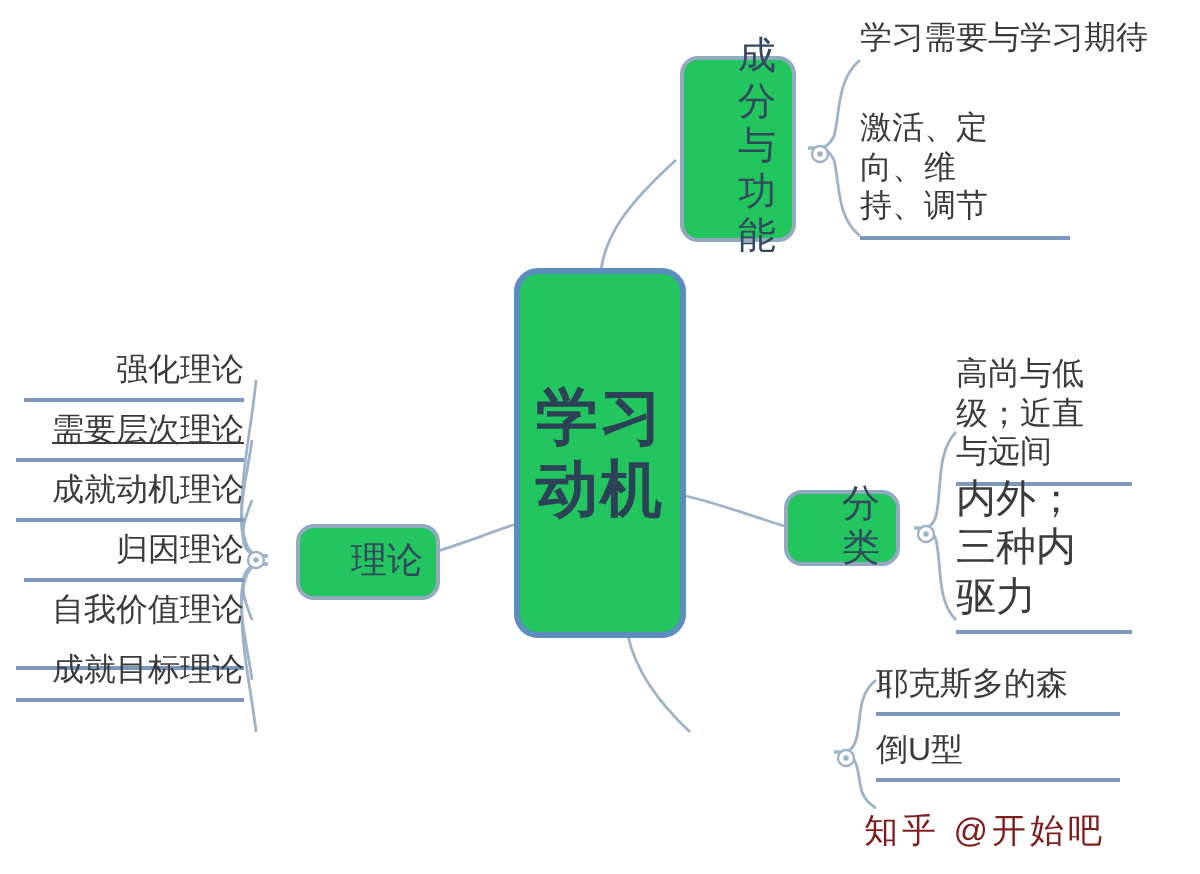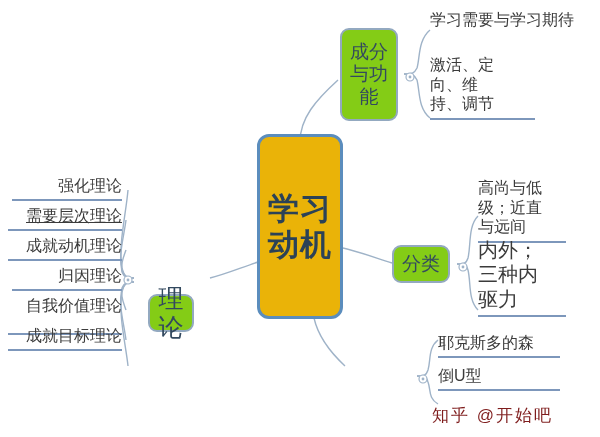--- a/index.html
+++ b/index.html
@@ -29,33 +29,34 @@
     display: flex;
     align-items: center;
     justify-content: center;
     text-align: center;
     color: #2f4a63;
     background: #dbe5f1;
     border: 2px solid #7ba2c4;
     border-radius: 9px;
   }
   .node.central {
-    background: #eab308;
+    background: #22c55e;
     border: 3px solid #5b8dbd;
     border-radius: 12px;
     color: #2b4257;
     font-weight: bold;
     letter-spacing: 1px;
     line-height: 1.16;
   }
   .node.branch {
-    background: #84cc16;
+    background: #22c55e;
     border: 2px solid #93a9c0;
     color: #33495f;
     line-height: 1.18;
+    padding-left: 19px;
   }
 
   
   .leaf {
     position: absolute;
     color: #3b3b3b;
     line-height: 1.22;
     white-space: pre-line;
     box-sizing: border-box;
   }
@@ -124,21 +125,21 @@
 
   <div class="node branch" style="left:340px; top:28px; width:58px; height:93px; font-size:19px;">成分
 与功
 能</div>
 
   <div class="leaf right" style="left:430px; top:10px; width:165px; font-size:16px; padding-bottom:3px;">学习需要与学习期待</div>
   <div class="leaf right ul-bottom" style="left:430px; top:55px; width:105px; font-size:16px; padding-bottom:4px;">激活、定
 向、维
 持、调节</div>
 
-  <div class="node branch" style="left:148px; top:262px; width:46px; height:38px; font-size:25px;margin-top:32px;">理论</div>
+  <div class="node branch" style="left:148px; top:262px; width:72px; height:38px; font-size:18px;">理论</div>
 
   <div class="leaf leftal ul-bottom" style="left:12px; top:176px; width:110px; font-size:16px; padding-bottom:3px;">强化理论</div>
   <div class="leaf leftal ul-bottom" style="left:8px; top:206px; width:114px; font-size:16px; padding-bottom:3px;text-decoration:underline;">需要层次理论</div>
   <div class="leaf leftal ul-bottom" style="left:8px; top:236px; width:114px; font-size:16px; padding-bottom:3px;">成就动机理论</div>
   <div class="leaf leftal ul-bottom" style="left:12px; top:266px; width:110px; font-size:16px; padding-bottom:3px;">归因理论</div>
   <div class="leaf leftal ul-bottom" style="left:8px; top:296px; width:114px; font-size:16px; padding-bottom:17px;">自我价值理论</div>
   <div class="leaf leftal ul-bottom" style="left:8px; top:326px; width:114px; font-size:16px; padding-bottom:3px;">成就目标理论</div>
 
   <div class="node branch" style="left:392px; top:245px; width:58px; height:38px; font-size:19px;">分类</div>
 

